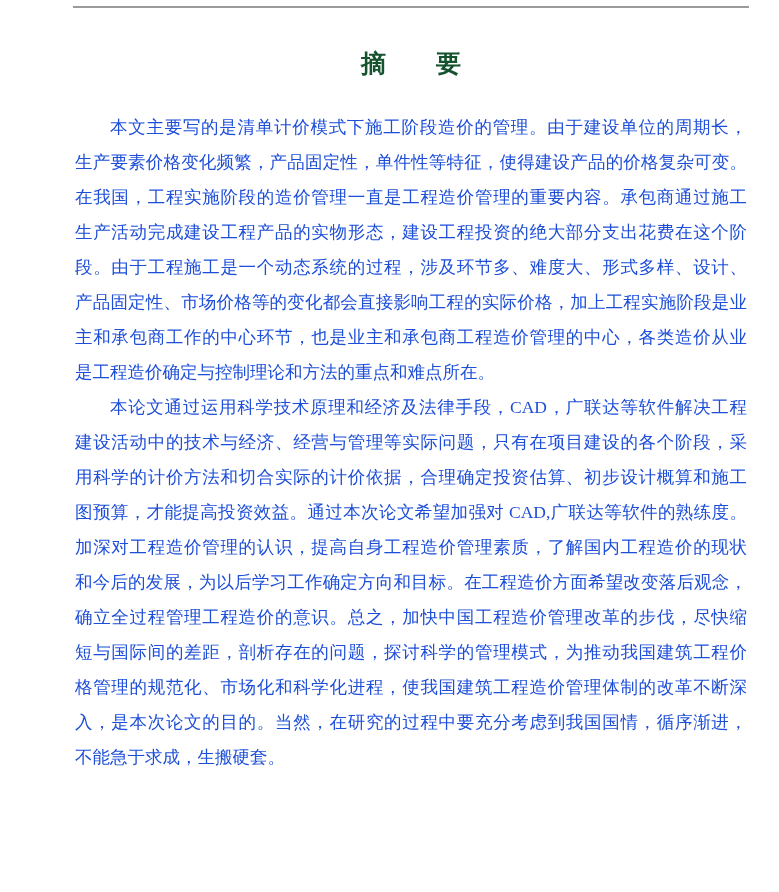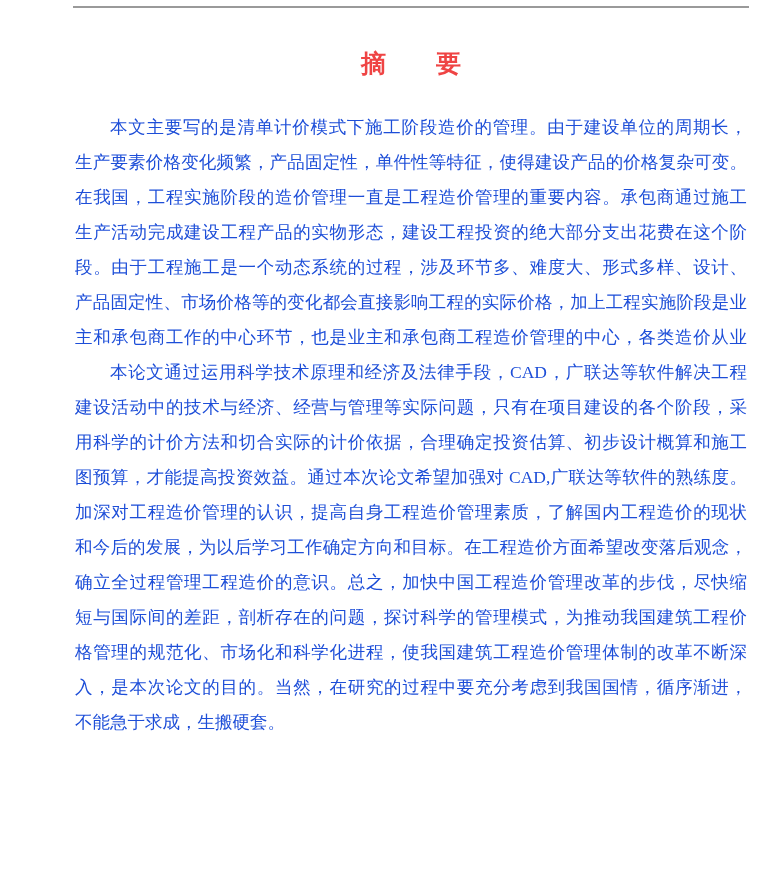--- a/index.html
+++ b/index.html
@@ -27,21 +27,21 @@
   .doc-title {
     position: absolute;
     top: 48px;
     left: 75px;
     width: 672px;
     margin: 0;
     text-align: center;
     font-size: 25px;
     font-weight: bold;
     line-height: 32px;
-    color: #ef4444;
+    color: #14532d;
   }
   .abstract-body {
     position: absolute;
     top: 110px;
     left: 75px;
     width: 672px;
   }
   .paragraph {
     margin: 0;
     padding: 0;
@@ -70,20 +70,21 @@
   <h1 class="doc-title">摘　　要</h1>
   <div class="abstract-body">
       <div class="paragraph">
         <div class="line first">本文主要写的是清单计价模式下施工阶段造价的管理。由于建设单位的周期长，</div>
         <div class="line">生产要素价格变化频繁，产品固定性，单件性等特征，使得建设产品的价格复杂可变。</div>
         <div class="line">在我国，工程实施阶段的造价管理一直是工程造价管理的重要内容。承包商通过施工</div>
         <div class="line">生产活动完成建设工程产品的实物形态，建设工程投资的绝大部分支出花费在这个阶</div>
         <div class="line">段。由于工程施工是一个动态系统的过程，涉及环节多、难度大、形式多样、设计、</div>
         <div class="line">产品固定性、市场价格等的变化都会直接影响工程的实际价格，加上工程实施阶段是业</div>
         <div class="line">主和承包商工作的中心环节，也是业主和承包商工程造价管理的中心，各类造价从业</div>
+        <div class="line last">是工程造价确定与控制理论和方法的重点和难点所在。</div>
       </div>
       <div class="paragraph">
         <div class="line first">本论文通过运用科学技术原理和经济及法律手段，CAD，广联达等软件解决工程</div>
         <div class="line">建设活动中的技术与经济、经营与管理等实际问题，只有在项目建设的各个阶段，采</div>
         <div class="line">用科学的计价方法和切合实际的计价依据，合理确定投资估算、初步设计概算和施工</div>
         <div class="line">图预算，才能提高投资效益。通过本次论文希望加强对 CAD,广联达等软件的熟练度。</div>
         <div class="line">加深对工程造价管理的认识，提高自身工程造价管理素质，了解国内工程造价的现状</div>
         <div class="line">和今后的发展，为以后学习工作确定方向和目标。在工程造价方面希望改变落后观念，</div>
         <div class="line">确立全过程管理工程造价的意识。总之，加快中国工程造价管理改革的步伐，尽快缩</div>
         <div class="line">短与国际间的差距，剖析存在的问题，探讨科学的管理模式，为推动我国建筑工程价</div>

